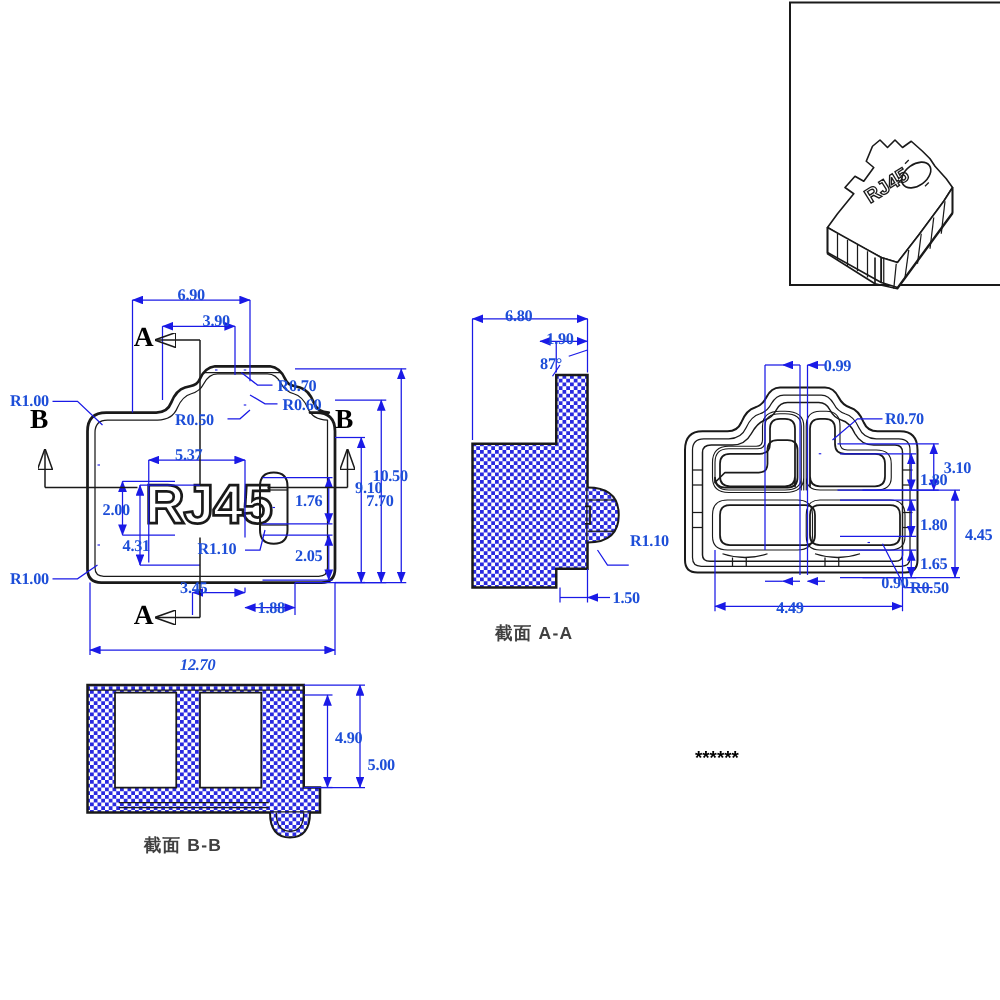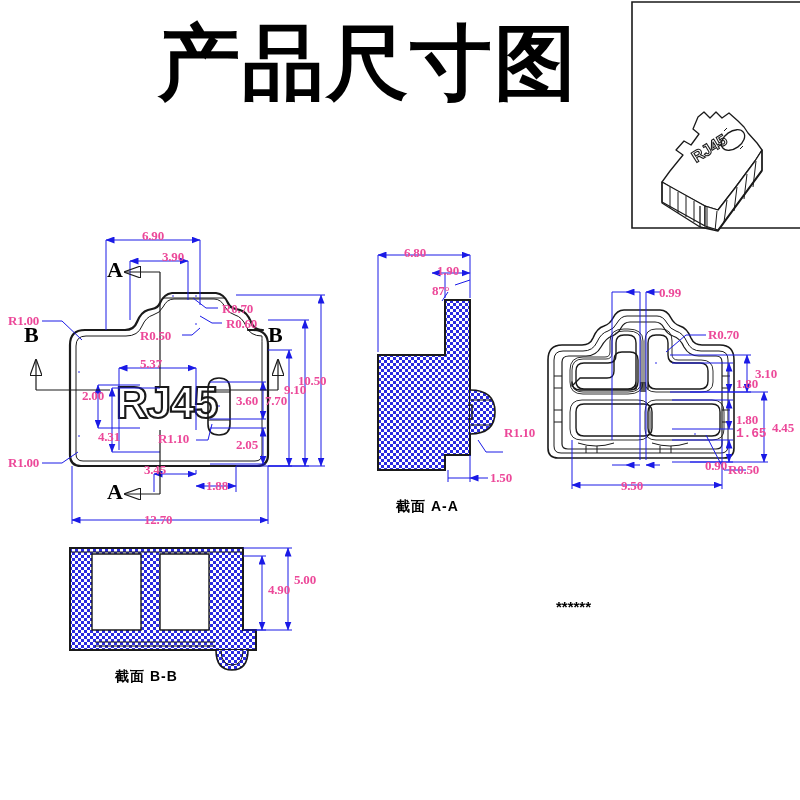--- a/index.html
+++ b/index.html
@@ -4,25 +4,25 @@
 <style>
   html,body{margin:0;padding:0;background:#ffffff;}
   body{width:800px;height:800px;overflow:hidden;
        font-family:"Liberation Serif",serif;}
   #stage{position:relative;width:800px;height:800px;background:#fff;}
   #stage svg{position:absolute;left:0;top:0;}
   .ttl{position:absolute;font-family:"Liberation Sans",sans-serif;
        font-weight:700;color:#000;white-space:nowrap;}
   #title{left:158px;top:22px;font-size:82px;letter-spacing:2px;line-height:1;}
   .dim{position:absolute;font-family:"Liberation Serif",serif;font-weight:700;
-       font-size:13px;color:#ec4899;white-space:nowrap;letter-spacing:-0.2px;}
+       font-size:13px;color:#1d4ed8;white-space:nowrap;letter-spacing:-0.2px;}
   .sec{position:absolute;font-family:"Liberation Serif",serif;font-weight:700;
        font-size:22px;color:#000;}
   .cap{position:absolute;font-family:"Liberation Sans",sans-serif;font-weight:700;
-       font-size:14px;color:#000000;white-space:nowrap;letter-spacing:1px;}
+       font-size:14px;color:#404040;white-space:nowrap;letter-spacing:1px;}
   .stars{position:absolute;font-family:"Liberation Sans",sans-serif;font-weight:700;
        font-size:15px;color:#000;letter-spacing:0px;}
 </style>
 </head>
 <body>
 
 <div id="stage">
 
   <svg width="800" height="800" viewBox="0 0 800 800">
     <defs>
@@ -395,33 +395,32 @@
 
       <path d="M706 435 L724 470 L746 470"></path>
 
       <g stroke-width="0.9">
         <path d="M655 363 L657 363"></path>
         <path d="M694 434 L696 434"></path>
       </g>
     </g>
   </svg>
 
-  <div class="ttl" id="title">产品尺寸图</div>
 
   <div class="dim" style="left:142px;top:228px;">6.90</div>
   <div class="dim" style="left:162px;top:249px;">3.90</div>
-  <div class="dim" style="left:144px;top:512px;">12.70</div>
+  <div class="dim" style="left:144px;top:524px;font-style:italic;">12.70</div>
   <div class="dim" style="left:140px;top:356px;">5.37</div>
   <div class="dim" style="left:144px;top:462px;">3.45</div>
   <div class="dim" style="left:206px;top:478px;">1.88</div>
   <div class="dim" style="left:98px;top:429px;">4.31</div>
-  <div class="dim" style="left:82px;top:388px;">2.00</div>
-  <div class="dim" style="left:236px;top:393px;">3.60</div>
+  <div class="dim" style="left:82px;top:400px;">2.00</div>
+  <div class="dim" style="left:236px;top:393px;">1.76</div>
   <div class="dim" style="left:236px;top:437px;">2.05</div>
-  <div class="dim" style="left:265px;top:393px;">7.70</div>
+  <div class="dim" style="left:265px;top:393px;padding-left:28px;">7.70</div>
   <div class="dim" style="left:284px;top:382px;">9.10</div>
   <div class="dim" style="left:298px;top:373px;">10.50</div>
   <div class="dim" style="left:8px;top:313px;">R1.00</div>
   <div class="dim" style="left:8px;top:455px;">R1.00</div>
   <div class="dim" style="left:222px;top:301px;">R0.70</div>
   <div class="dim" style="left:226px;top:316px;">R0.60</div>
   <div class="dim" style="left:140px;top:328px;">R0.50</div>
   <div class="dim" style="left:158px;top:431px;">R1.10</div>
 
   <div class="sec" style="left:107px;top:257px;">A</div>
@@ -430,29 +429,29 @@
   <div class="sec" style="left:268px;top:322px;">B</div>
 
   <div class="dim" style="left:404px;top:245px;">6.80</div>
   <div class="dim" style="left:437px;top:263px;">1.90</div>
   <div class="dim" style="left:432px;top:283px;">87°</div>
   <div class="dim" style="left:504px;top:425px;">R1.10</div>
   <div class="dim" style="left:490px;top:470px;">1.50</div>
   <div class="cap" style="left:396px;top:498px;">截面  A-A</div>
 
   <div class="dim" style="left:268px;top:582px;">4.90</div>
-  <div class="dim" style="left:294px;top:572px;">5.00</div>
+  <div class="dim" style="left:294px;top:604px;">5.00</div>
   <div class="cap" style="left:115px;top:668px;">截面  B-B</div>
 
   <div class="dim" style="left:659px;top:285px;">0.99</div>
   <div class="dim" style="left:690px;top:458px;margin-left:15px;">0.90</div>
-  <div class="dim" style="left:621px;top:478px;">9.50</div>
+  <div class="dim" style="left:621px;top:478px;">4.49</div>
   <div class="dim" style="left:755px;top:366px;">3.10</div>
   <div class="dim" style="left:736px;top:376px;">1.80</div>
   <div class="dim" style="left:736px;top:412px;">1.80</div>
-  <div class="dim" style="left:736px;top:426px;font-family:Liberation Mono, monospace;">1.65</div>
+  <div class="dim" style="left:736px;top:443px;">1.65</div>
   <div class="dim" style="left:772px;top:420px;">4.45</div>
   <div class="dim" style="left:708px;top:327px;">R0.70</div>
   <div class="dim" style="left:728px;top:462px;">R0.50</div>
 
   <div class="stars" style="left:556px;top:598px;">******</div>
 
 </div>
 
 </body></html>

